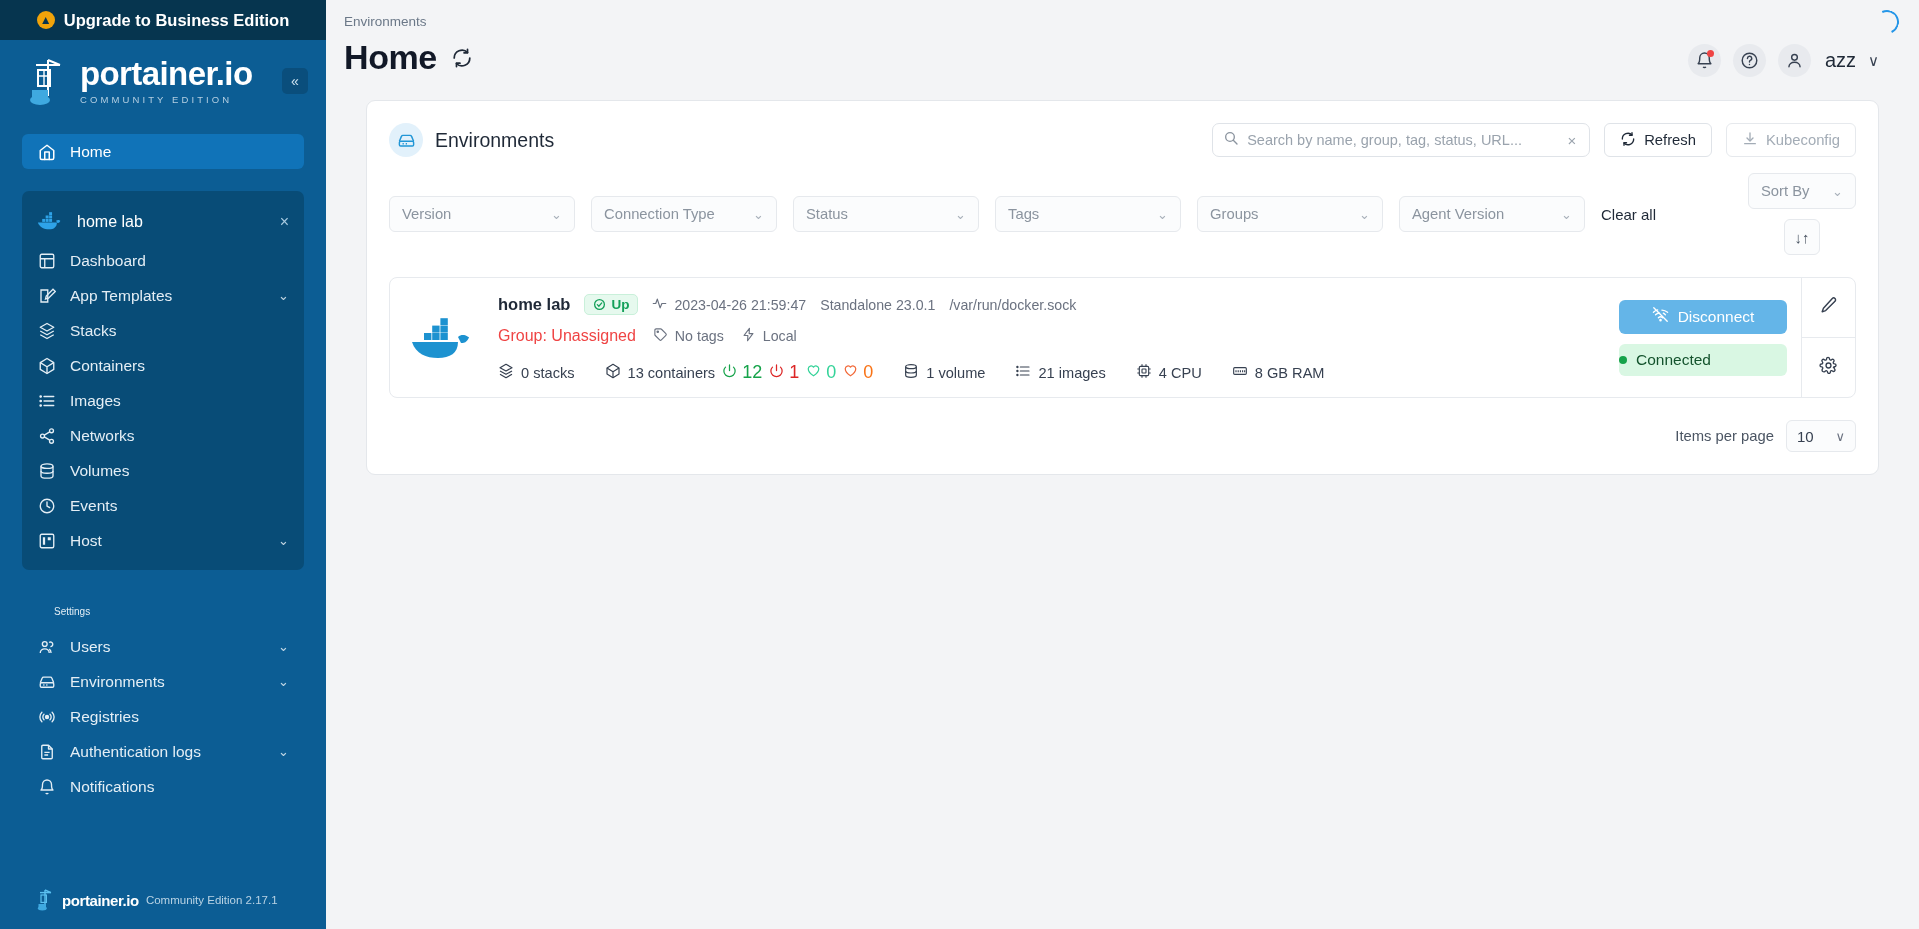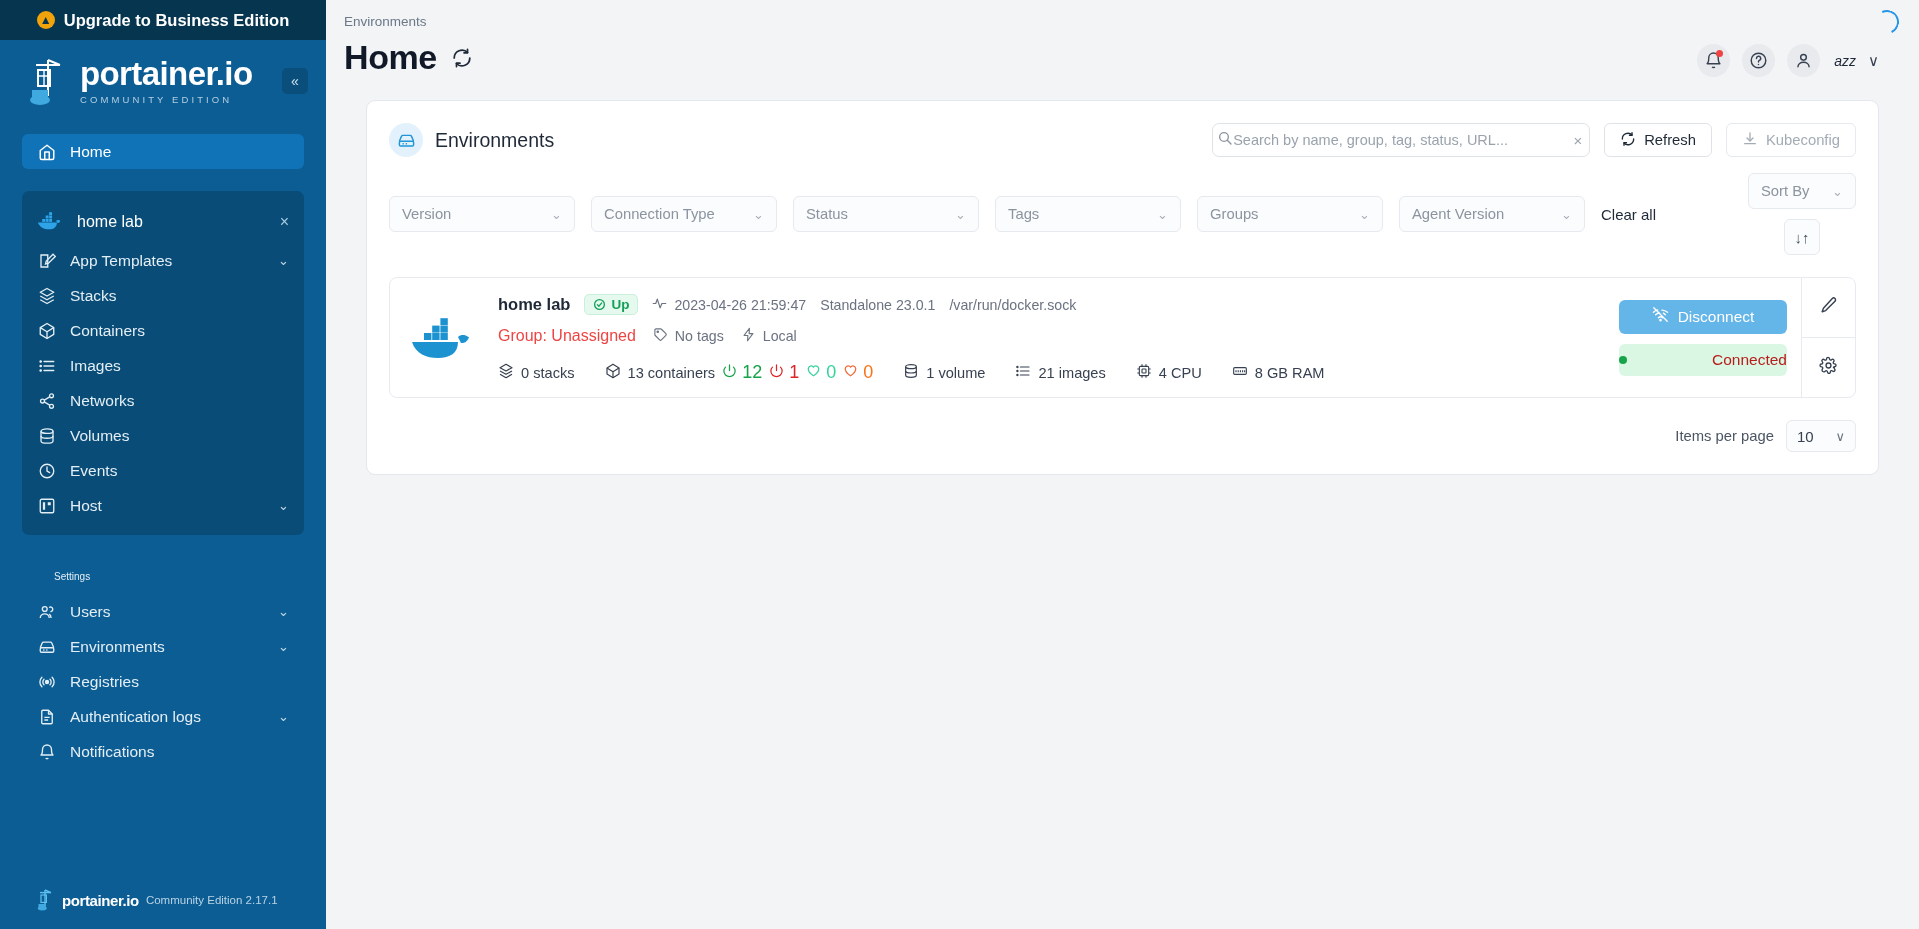--- a/index.html
+++ b/index.html
@@ -112,21 +112,21 @@
     width: 33px; height: 33px; border-radius: 50%;
     background: #e8eaee; display: flex; align-items: center;
     justify-content: center; cursor: pointer; position: relative;
     color: #374151;
   }
   .circle-btn svg { width: 19px; height: 19px; }
   .notif-dot {
     position: absolute; top: 6px; right: 7px; width: 7px; height: 7px;
     border-radius: 50%; background: #ef4444;
   }
-  .user-name { font-size: 14px; color: #1f2937; margin-left: 2px; font-style: italic; }
+  .user-name { font-size: 20px; color: #1f2937; margin-left: 2px; }
   .user-caret { color:#374151; font-size: 15px; cursor:pointer; }
   .spinner {
     position: absolute; right: 20px; top: 10px;
     width: 24px; height: 24px; border-radius: 50%;
     border: 2.6px solid transparent; border-top-color: #2596e8;
     border-right-color: #2596e8; transform: rotate(20deg);
   }
 
   .content { padding: 0 40px; }
   .card {
@@ -141,21 +141,21 @@
     display: flex; align-items: center; justify-content: center;
     color: #2196d6; margin-right: 12px;
   }
   .card-icon svg { width: 19px; height: 19px; }
   .card-title { font-size: 19.5px; color: #1f2937; font-weight: 400; }
   .card-head-right {
     margin-left: auto; display: flex; align-items: center; gap: 14px;
   }
   .search-box {
     width: 378px; height: 34px; border: 1px solid #dfe3e8; border-radius: 7px;
-    display: flex; align-items: center; padding: 0 4px; gap: 0; background:#fff;
+    display: flex; align-items: center; padding: 0 10px; gap: 8px; background:#fff;
   }
   .search-box input {
     border: none; outline: none; flex: 1; font-size: 14.5px; color: #4b5563;
     font-family: "Liberation Sans", sans-serif; background: transparent;
   }
   .search-box input::placeholder { color: #9aa3ad; }
   .search-clear { color: #9aa3ad; font-size: 15px; cursor: pointer; padding: 0 3px; }
   .btn {
     height: 34px; border: 1px solid #dfe3e8; border-radius: 6px; background:#fff;
     display: inline-flex; align-items: center; gap: 8px; padding: 0 15px;
@@ -221,22 +221,22 @@
   }
   .btn-disconnect {
     width: 100%; height: 34px; border-radius: 6px; border: none;
     background: #64b5e8; color: #fff; font-size: 15.5px;
     display: flex; align-items: center; justify-content: center; gap: 9px;
     cursor: pointer; font-family: "Liberation Sans", sans-serif;
   }
   .btn-disconnect svg { width: 17px; height: 17px; }
   .pill-connected {
     width: 100%; height: 32px; border-radius: 6px; background: #d9f7e3;
-    color: #b91c1c; font-size: 15.5px; display: flex;
-    align-items: center; justify-content: space-between; gap: 9px;
+    color: #14532d; font-size: 15.5px; display: flex;
+    align-items: center; justify-content: flex-start; gap: 9px;
   }
   .pill-connected .dot { width: 8px; height: 8px; border-radius: 50%; background: #16a34a; }
   .env-side {
     width: 54px; border-left: 1px solid #e7eaee;
     display: flex; flex-direction: column;
   }
   .side-btn {
     flex: 1; display: flex; align-items: center; justify-content: center;
     color: #374151; cursor: pointer;
   }
@@ -308,20 +308,29 @@
                 <rect x="14" y="0.2" width="3.4" height="3.4"></rect>
               <path d="M1 12h22c0 5-3.5 8-9 8-6 0-11-2.6-13-8z"></path>
               <path d="M22 10c2.5-2 5 0 5 0s-1 3-3.4 2.6z"></path>
             </g>
           </svg>
         </span>
         <span>home lab</span>
         <span class="x">×</span>
       </div>
 
+      <div class="nav-item">
+        <span class="ico">
+          <svg viewBox="0 0 24 24" fill="none" stroke="currentColor" stroke-width="1.8">
+              <rect x="3" y="3" width="18" height="18" rx="2"></rect>
+              <path d="M3 9h18M9 9v12"></path>
+            </svg>
+        </span>
+        <span>Dashboard</span>
+      </div>
 
       <div class="nav-item">
         <span class="ico">
           <svg viewBox="0 0 24 24" fill="none" stroke="currentColor" stroke-width="1.8">
               <path d="M4 4h9v16H4z"></path>
               <path d="M20 3l-9 9-1 4 4-1 9-9z"></path>
             </svg>
         </span>
         <span>App Templates</span>
         <span class="chev">⌄</span>

